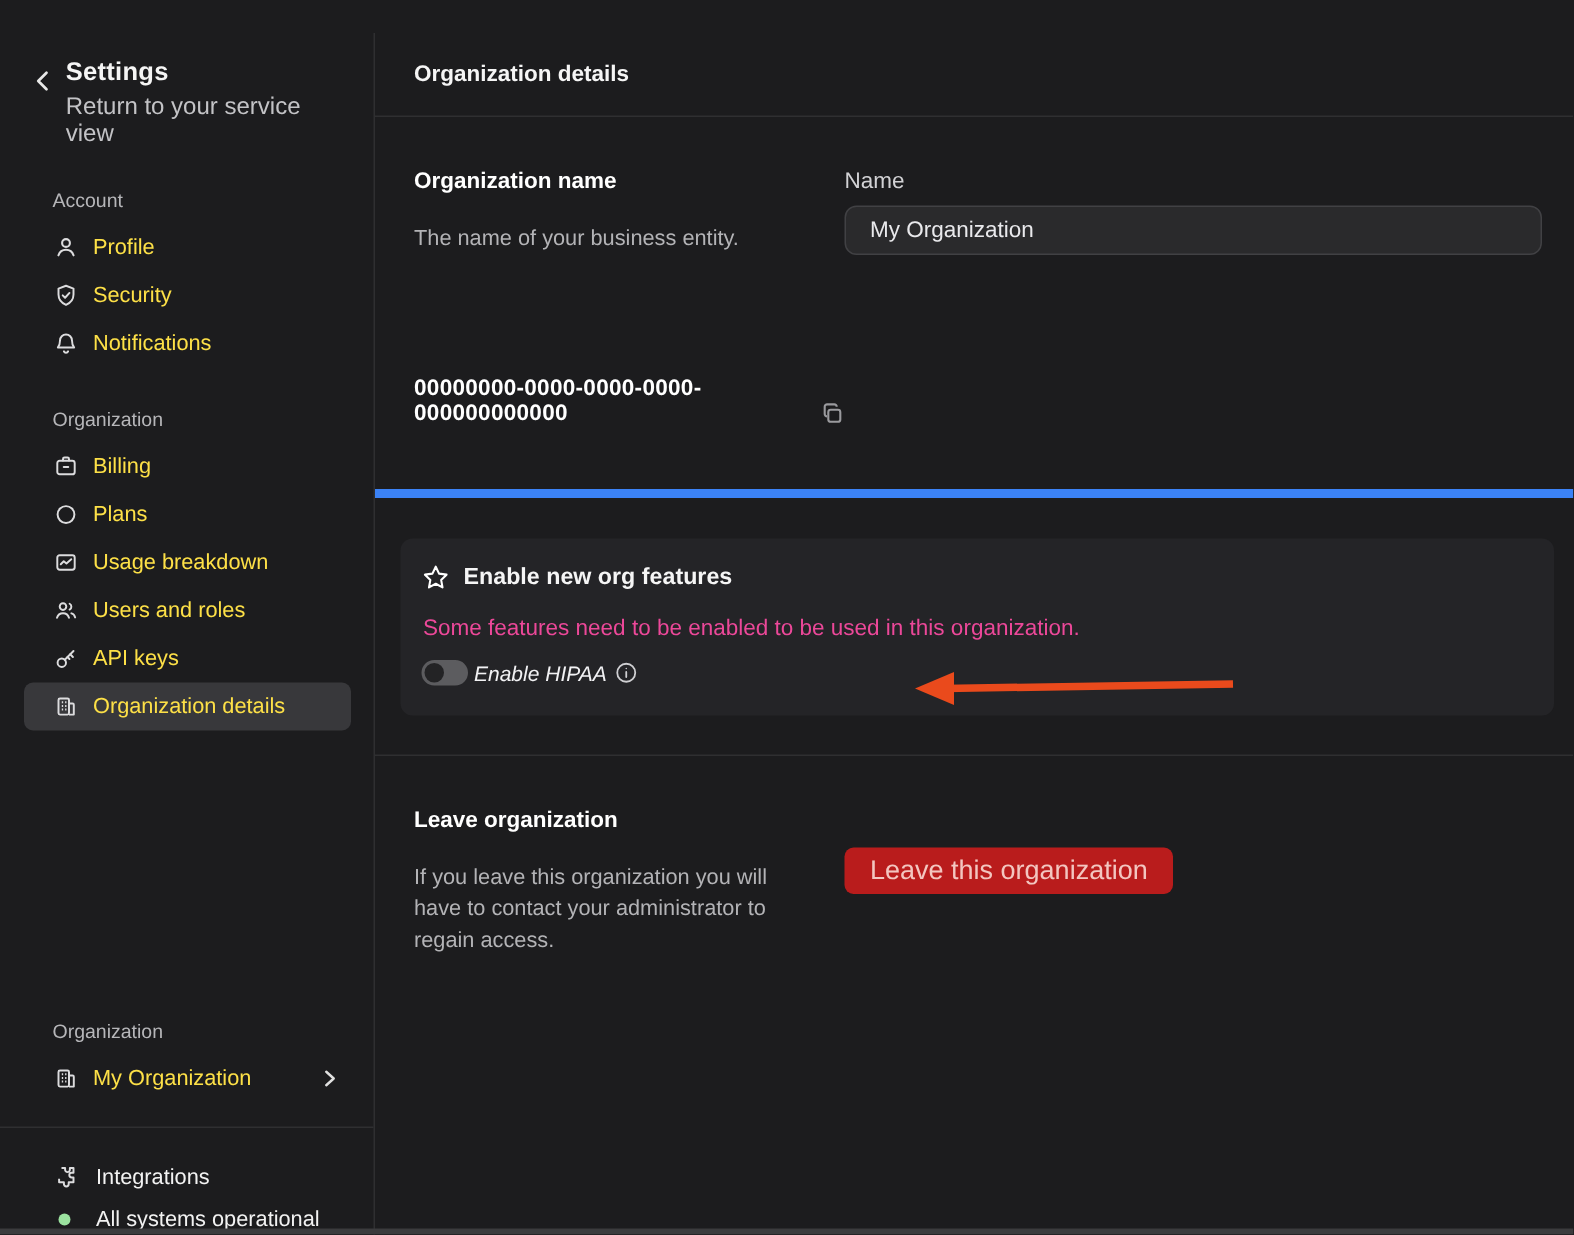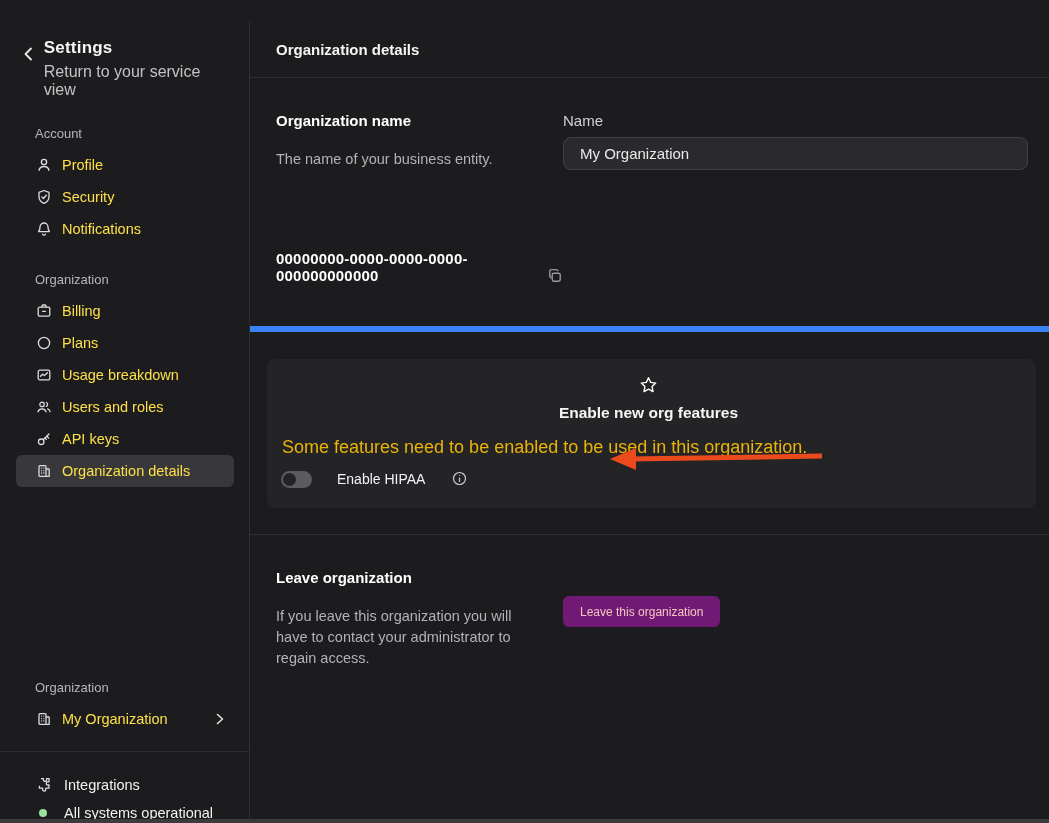--- a/index.html
+++ b/index.html
@@ -42,34 +42,34 @@
   .f-desc { font-size:14.5px; color:#b3b3b6; line-height:21px; margin-top:20px; max-width:252px; }
   .field-label { font-size:15px; color:#d2d2d5; margin-bottom:8px; }
   .text-input { width:100%; max-width:465px; height:33px; background:#2a2a2c; border:1px solid #414144; border-radius:8px; color:#e9e9ec; font-size:15px; padding:0 16px; font-family:"Liberation Sans",sans-serif; outline:none; }
   .id-row { display:flex; align-items:flex-end; gap:14px; margin-top:38px; }
   .id-value { font-size:15px; font-weight:700; letter-spacing:.2px; color:#fff; }
   .copy-btn { color:#9a9a9e; cursor:pointer; display:flex; }
 
   
   .card-wrap { padding:27px 13px 26px 17px; border-bottom:1px solid #2f2f31; }
   .card { background:#242427; border-radius:8px; padding:17px 20px 20px 14px; position:relative; }
-  .card-head { display:flex; align-items:center; gap:9px; font-size:15.5px; font-weight:700;flex-direction:column; }
-  .card-desc { font-size:18px; color:#eab308; margin:15px 0 0 1px; }
-  .toggle-row { display:flex; gap:25px; margin-top:13px; }
+  .card-head { display:flex; align-items:flex-start; gap:9px; font-size:15.5px; font-weight:700; }
+  .card-desc { font-size:15px; color:#ec4899; margin:15px 0 0 1px; }
+  .toggle-row { display:flex; align-items:center; gap:4px; margin-top:13px;font-style:italic; }
   .toggle { width:31px; height:17px; border-radius:9px; position:relative; cursor:pointer; flex:none; }
   .toggle.off { background:#5c5c5f; }
   .toggle.on { background:#f2ee6b; }
   .toggle .knob { width:13px; height:13px; border-radius:50%; background:#232325; position:absolute; top:2px; }
   .toggle.off .knob { left:2px; }
   .toggle.on .knob { right:2px; }
   .toggle-label { font-size:14px; color:#f2f2f4; }
   .info-ic { color:#cfcfd2; display:flex; margin-left:2px; }
 
   
-  .leave-btn { background:#701a75; color:#f3c6c0; border:none; border-radius:6px; height:31px; padding:0 17px; font-size:12px; font-family:"Liberation Sans",sans-serif; cursor:pointer; margin-top:27px; }
+  .leave-btn { background:#b91c1c; color:#f3c6c0; border:none; border-radius:6px; height:31px; padding:0 17px; font-size:18px; font-family:"Liberation Sans",sans-serif; cursor:pointer; margin-top:27px; }
 
   
   .anno-arrow { position:absolute; left:608px; top:444px; width:220px; height:30px; pointer-events:none; z-index:5; }
 
   .bottom-bar { position:absolute; left:0; bottom:0; width:100%; height:4px; background:#3b3b3d; }
 </style>
 </head>
 <body>
 
 <div class="app">

